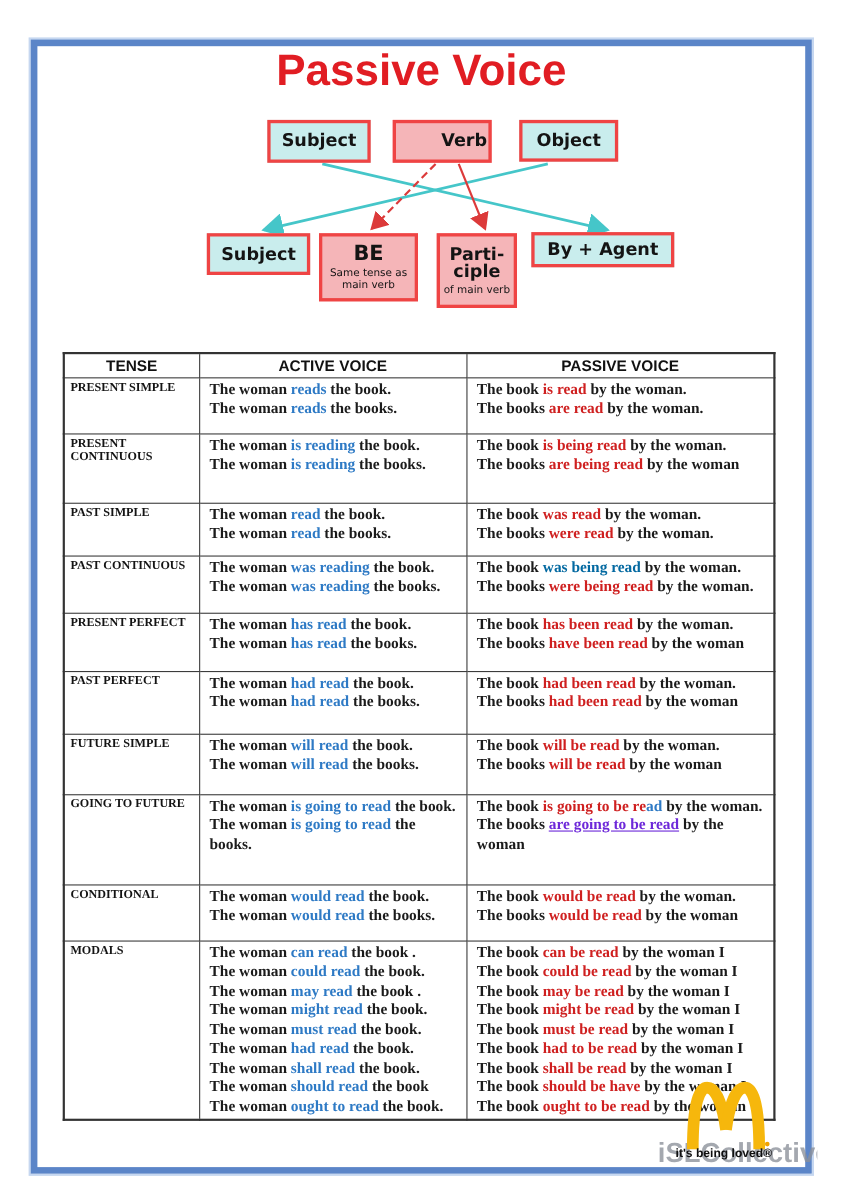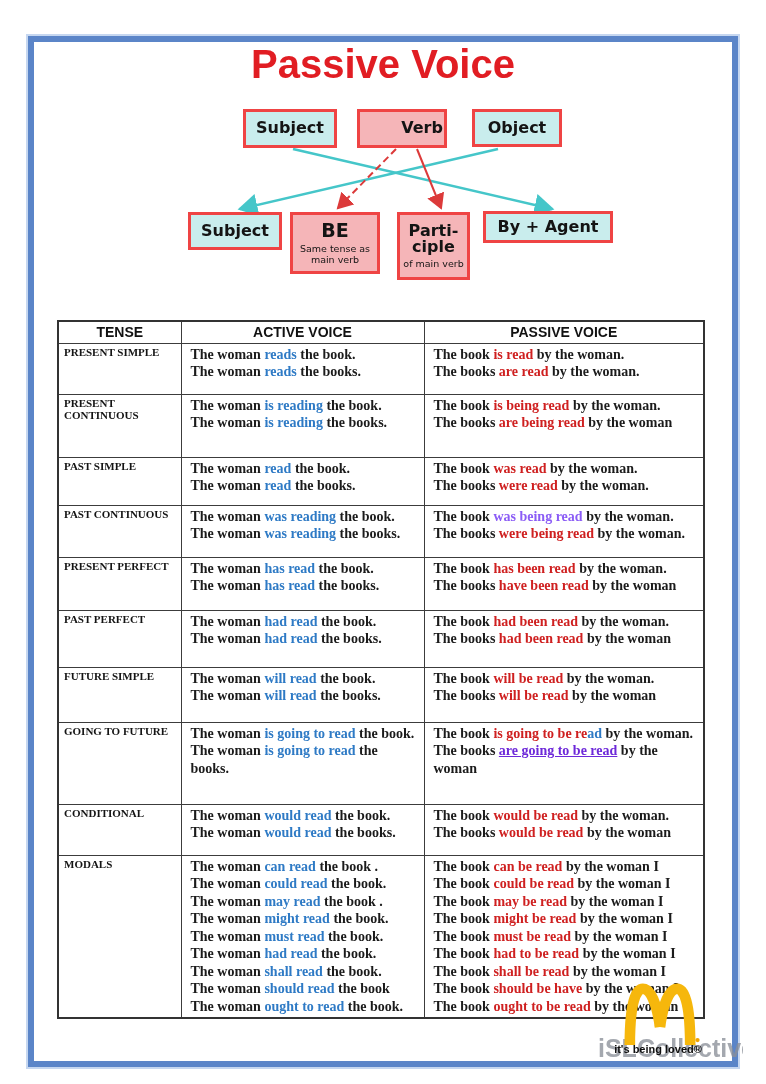--- a/index.html
+++ b/index.html
@@ -136,21 +136,21 @@
             <div><span style="color: rgb(27, 27, 27);">The books </span><span style="color: rgb(207, 32, 32);">were read</span><span style="color: rgb(27, 27, 27);"> by the woman.</span></div>
           </td>
         </tr>
         <tr style="height: 52px;">
           <td class="tense">PAST CONTINUOUS</td>
           <td class="sent">
             <div><span style="color: rgb(27, 27, 27);">The woman </span><span style="color: rgb(46, 122, 197);">was reading</span><span style="color: rgb(27, 27, 27);"> the book.</span></div>
             <div><span style="color: rgb(27, 27, 27);">The woman </span><span style="color: rgb(46, 122, 197);">was reading</span><span style="color: rgb(27, 27, 27);"> the books.</span></div>
           </td>
           <td class="sent">
-            <div><span style="color: rgb(27, 27, 27);">The book </span><span style="color: #8b5cf6;">was being read</span><span style="color: rgb(27, 27, 27);"> by the woman.</span></div>
+            <div><span style="color: rgb(27, 27, 27);">The book </span><span style="color: #0369a1;">was being read</span><span style="color: rgb(27, 27, 27);"> by the woman.</span></div>
             <div><span style="color: rgb(27, 27, 27);">The books </span><span style="color: rgb(207, 32, 32);">were being read</span><span style="color: rgb(27, 27, 27);"> by the woman.</span></div>
           </td>
         </tr>
         <tr style="height: 53px;">
           <td class="tense">PRESENT PERFECT</td>
           <td class="sent">
             <div><span style="color: rgb(27, 27, 27);">The woman </span><span style="color: rgb(46, 122, 197);">has read</span><span style="color: rgb(27, 27, 27);"> the book.</span></div>
             <div><span style="color: rgb(27, 27, 27);">The woman </span><span style="color: rgb(46, 122, 197);">has read</span><span style="color: rgb(27, 27, 27);"> the books.</span></div>
           </td>
           <td class="sent">

